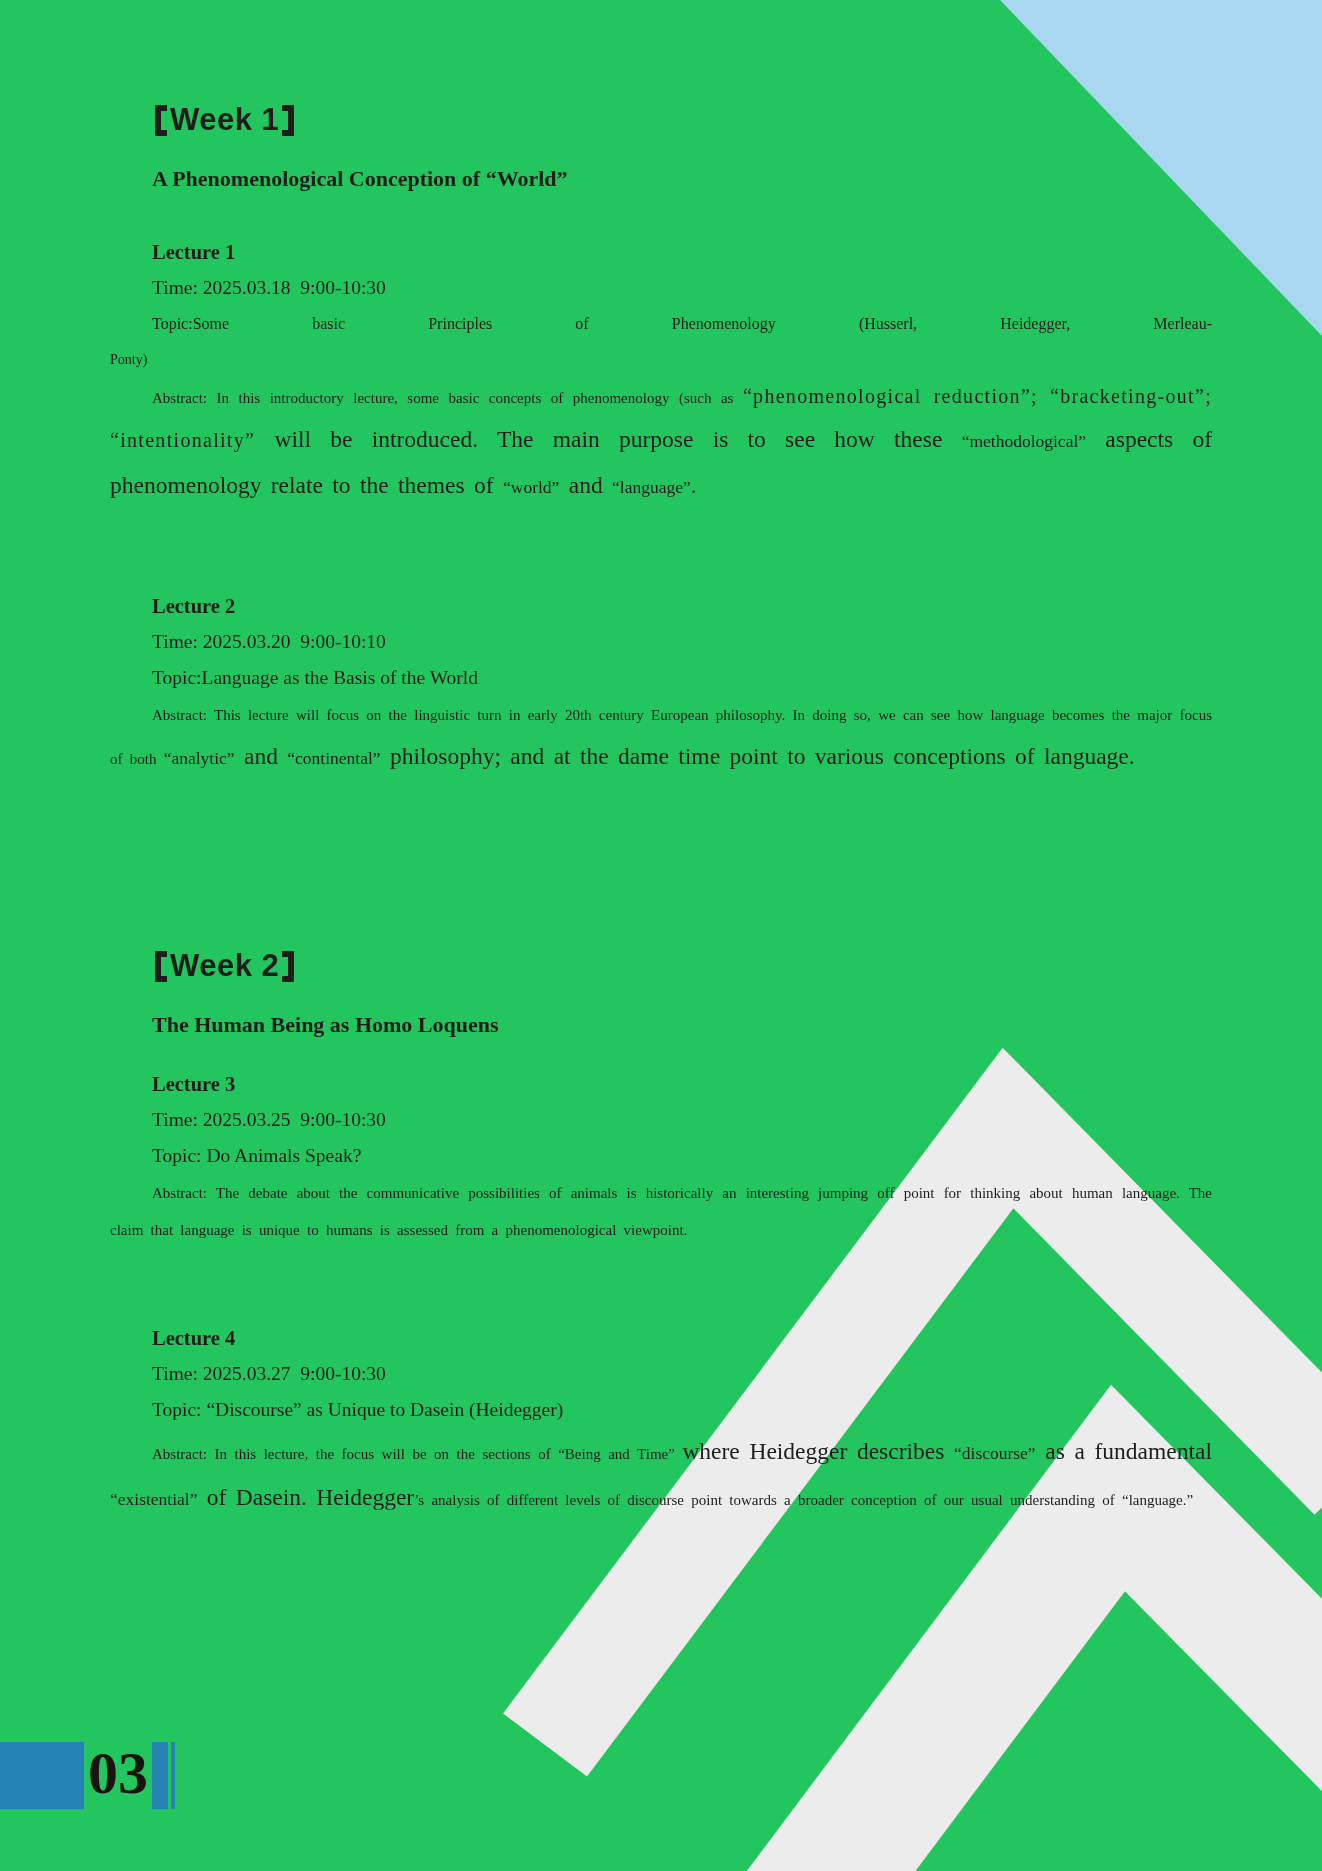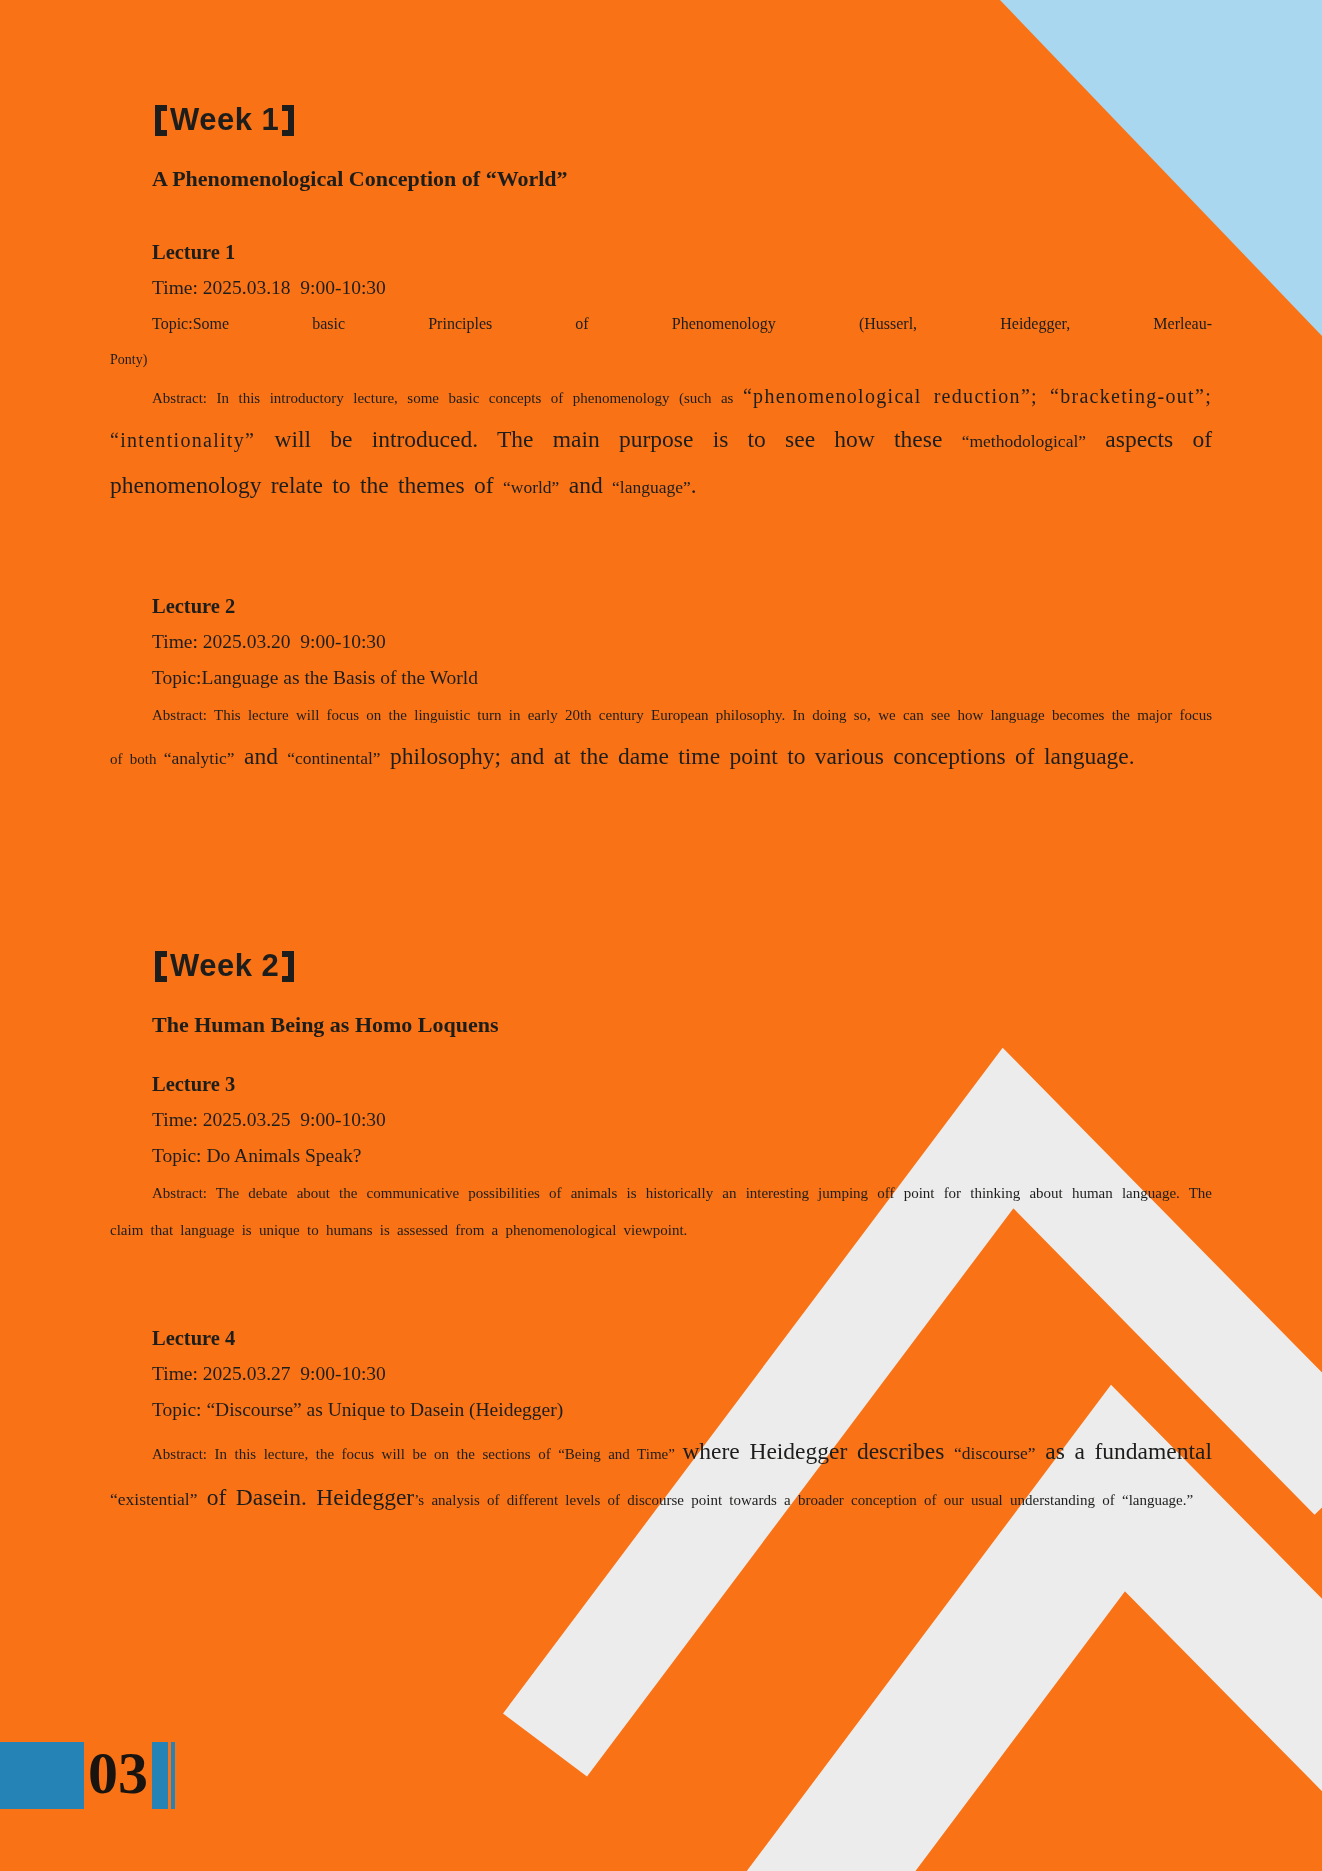--- a/index.html
+++ b/index.html
@@ -1,19 +1,19 @@
 <!DOCTYPE html>
 <html style="--accent-blue: #2583b5; --triangle-blue: #a9d7f0; --watermark-gray: #ececec; --text-color: #1d1d1b;"><head>
 <meta charset="utf-8">
 <style>
   html,body { margin:0; padding:0; background:#ffffff; }
   .page {
     position:relative;
     width:1322px; height:1871px;
-    background:#f97316;
+    background:#22c55e;
     overflow:hidden;
     font-family:"Liberation Serif", serif;
     color:var(--text-color, #1d1d1b);
   }
   
   .corner-triangle {
     position:absolute; top:0; right:0;
     width:322px; height:336px;
     background:var(--triangle-blue, #a9d7f0);
     clip-path:polygon(0 0, 100% 0, 100% 100%);
@@ -103,21 +103,21 @@
   <div class="section" style="top:234px;">
     <div class="lec-title">Lecture 1</div>
     <div class="lec-line">Time: 2025.03.18  9:00-10:30</div>
     <div class="lec-topic-l1">Topic:Some basic Principles of Phenomenology (Husserl, Heidegger, Merleau-</div>
     <div class="lec-topic-l2">Ponty)</div>
     <p class="abstract"><span class="seg-n">Abstract: In this introductory lecture, some basic concepts of phenomenology (such as </span><span class="seg-q">“phenomenological reduction”; “bracketing-out”; “intentionality”</span><span class="seg-lg"> will be introduced. The main purpose is to see how these </span><span class="seg-sm">“methodological”</span><span class="seg-lg"> aspects of phenomenology relate to the themes of </span><span class="seg-sm">“world”</span><span class="seg-lg"> and </span><span class="seg-sm">“language”</span><span class="seg-lg">.</span></p>
   </div>
 
   <div class="section" style="top:588px;">
     <div class="lec-title">Lecture 2</div>
-    <div class="lec-line">Time: 2025.03.20  9:00-10:30</div>
+    <div class="lec-line">Time: 2025.03.20  9:00-10:10</div>
     <div class="lec-line">Topic:Language as the Basis of the World</div>
     <p class="abstract"><span class="seg-n">Abstract: This lecture will focus on the linguistic turn in early 20th century European philosophy. In doing so, we can see how language becomes the major focus of both </span><span class="seg-sm">“analytic”</span><span class="seg-lg"> and </span><span class="seg-sm">“continental”</span><span class="seg-lg"> philosophy; and at the dame time point to various conceptions of language.</span></p>
   </div>
 
   <div class="section" style="top:946px;">
     <div class="week-title">
       <span class="bracket left"></span>
       <span>Week 2</span>
       <span class="bracket right"></span>
     </div>

